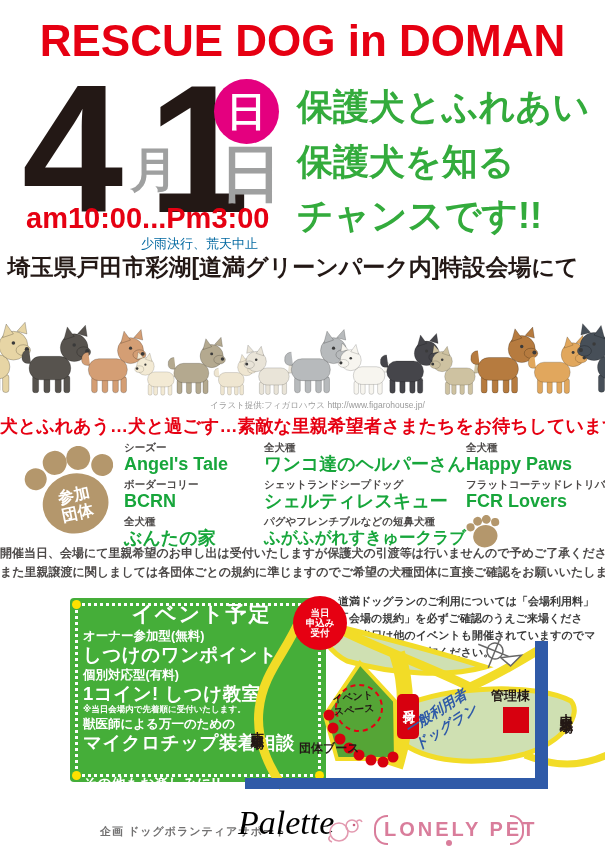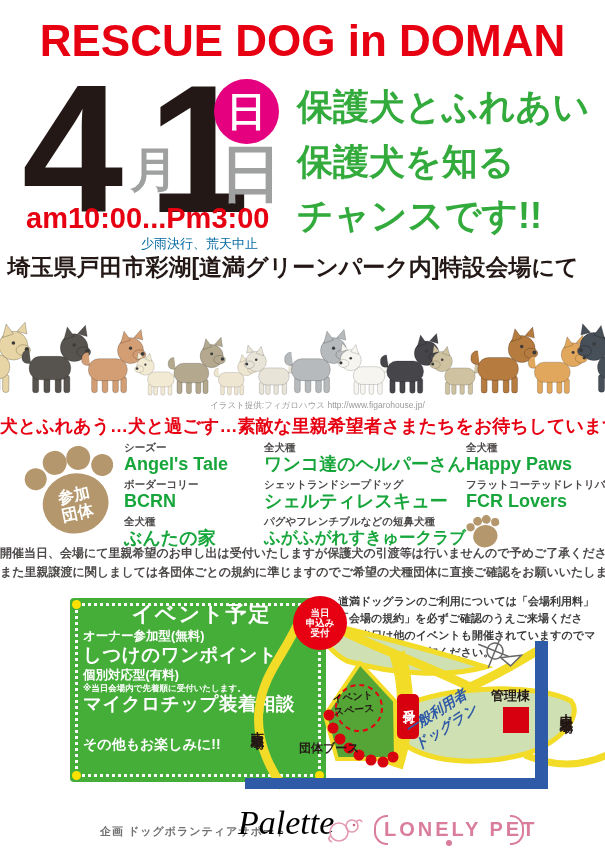--- a/index.html
+++ b/index.html
@@ -428,21 +428,23 @@
     <div class="event-inner"></div>
     <div class="corner-dot" style="left:2px;top:2px;"></div>
     <div class="corner-dot" style="right:2px;top:2px;"></div>
     <div class="corner-dot" style="left:2px;bottom:2px;"></div>
     <div class="corner-dot" style="right:2px;bottom:2px;"></div>
     <div class="event-content">
       <div class="ev-title">イベント予定</div>
       <div class="ev-sub">オーナー参加型(無料)</div>
       <div class="ev-main">しつけのワンポイント</div>
       <div class="ev-sub">個別対応型(有料)</div>
+      <div class="ev-main">1コイン! しつけ教室</div>
       <div class="ev-note">※当日会場内で先着順に受付いたします。</div>
+      <div class="ev-sub">獣医師による万一のための</div>
       <div class="ev-main">マイクロチップ装着相談</div>
       <div class="ev-close">その他もお楽しみに!!</div>
     </div>
   </div>
   <div class="abs apply-badge">
     <div>当日</div>
     <div>申込み</div>
     <div>受付</div>
   </div>
 

